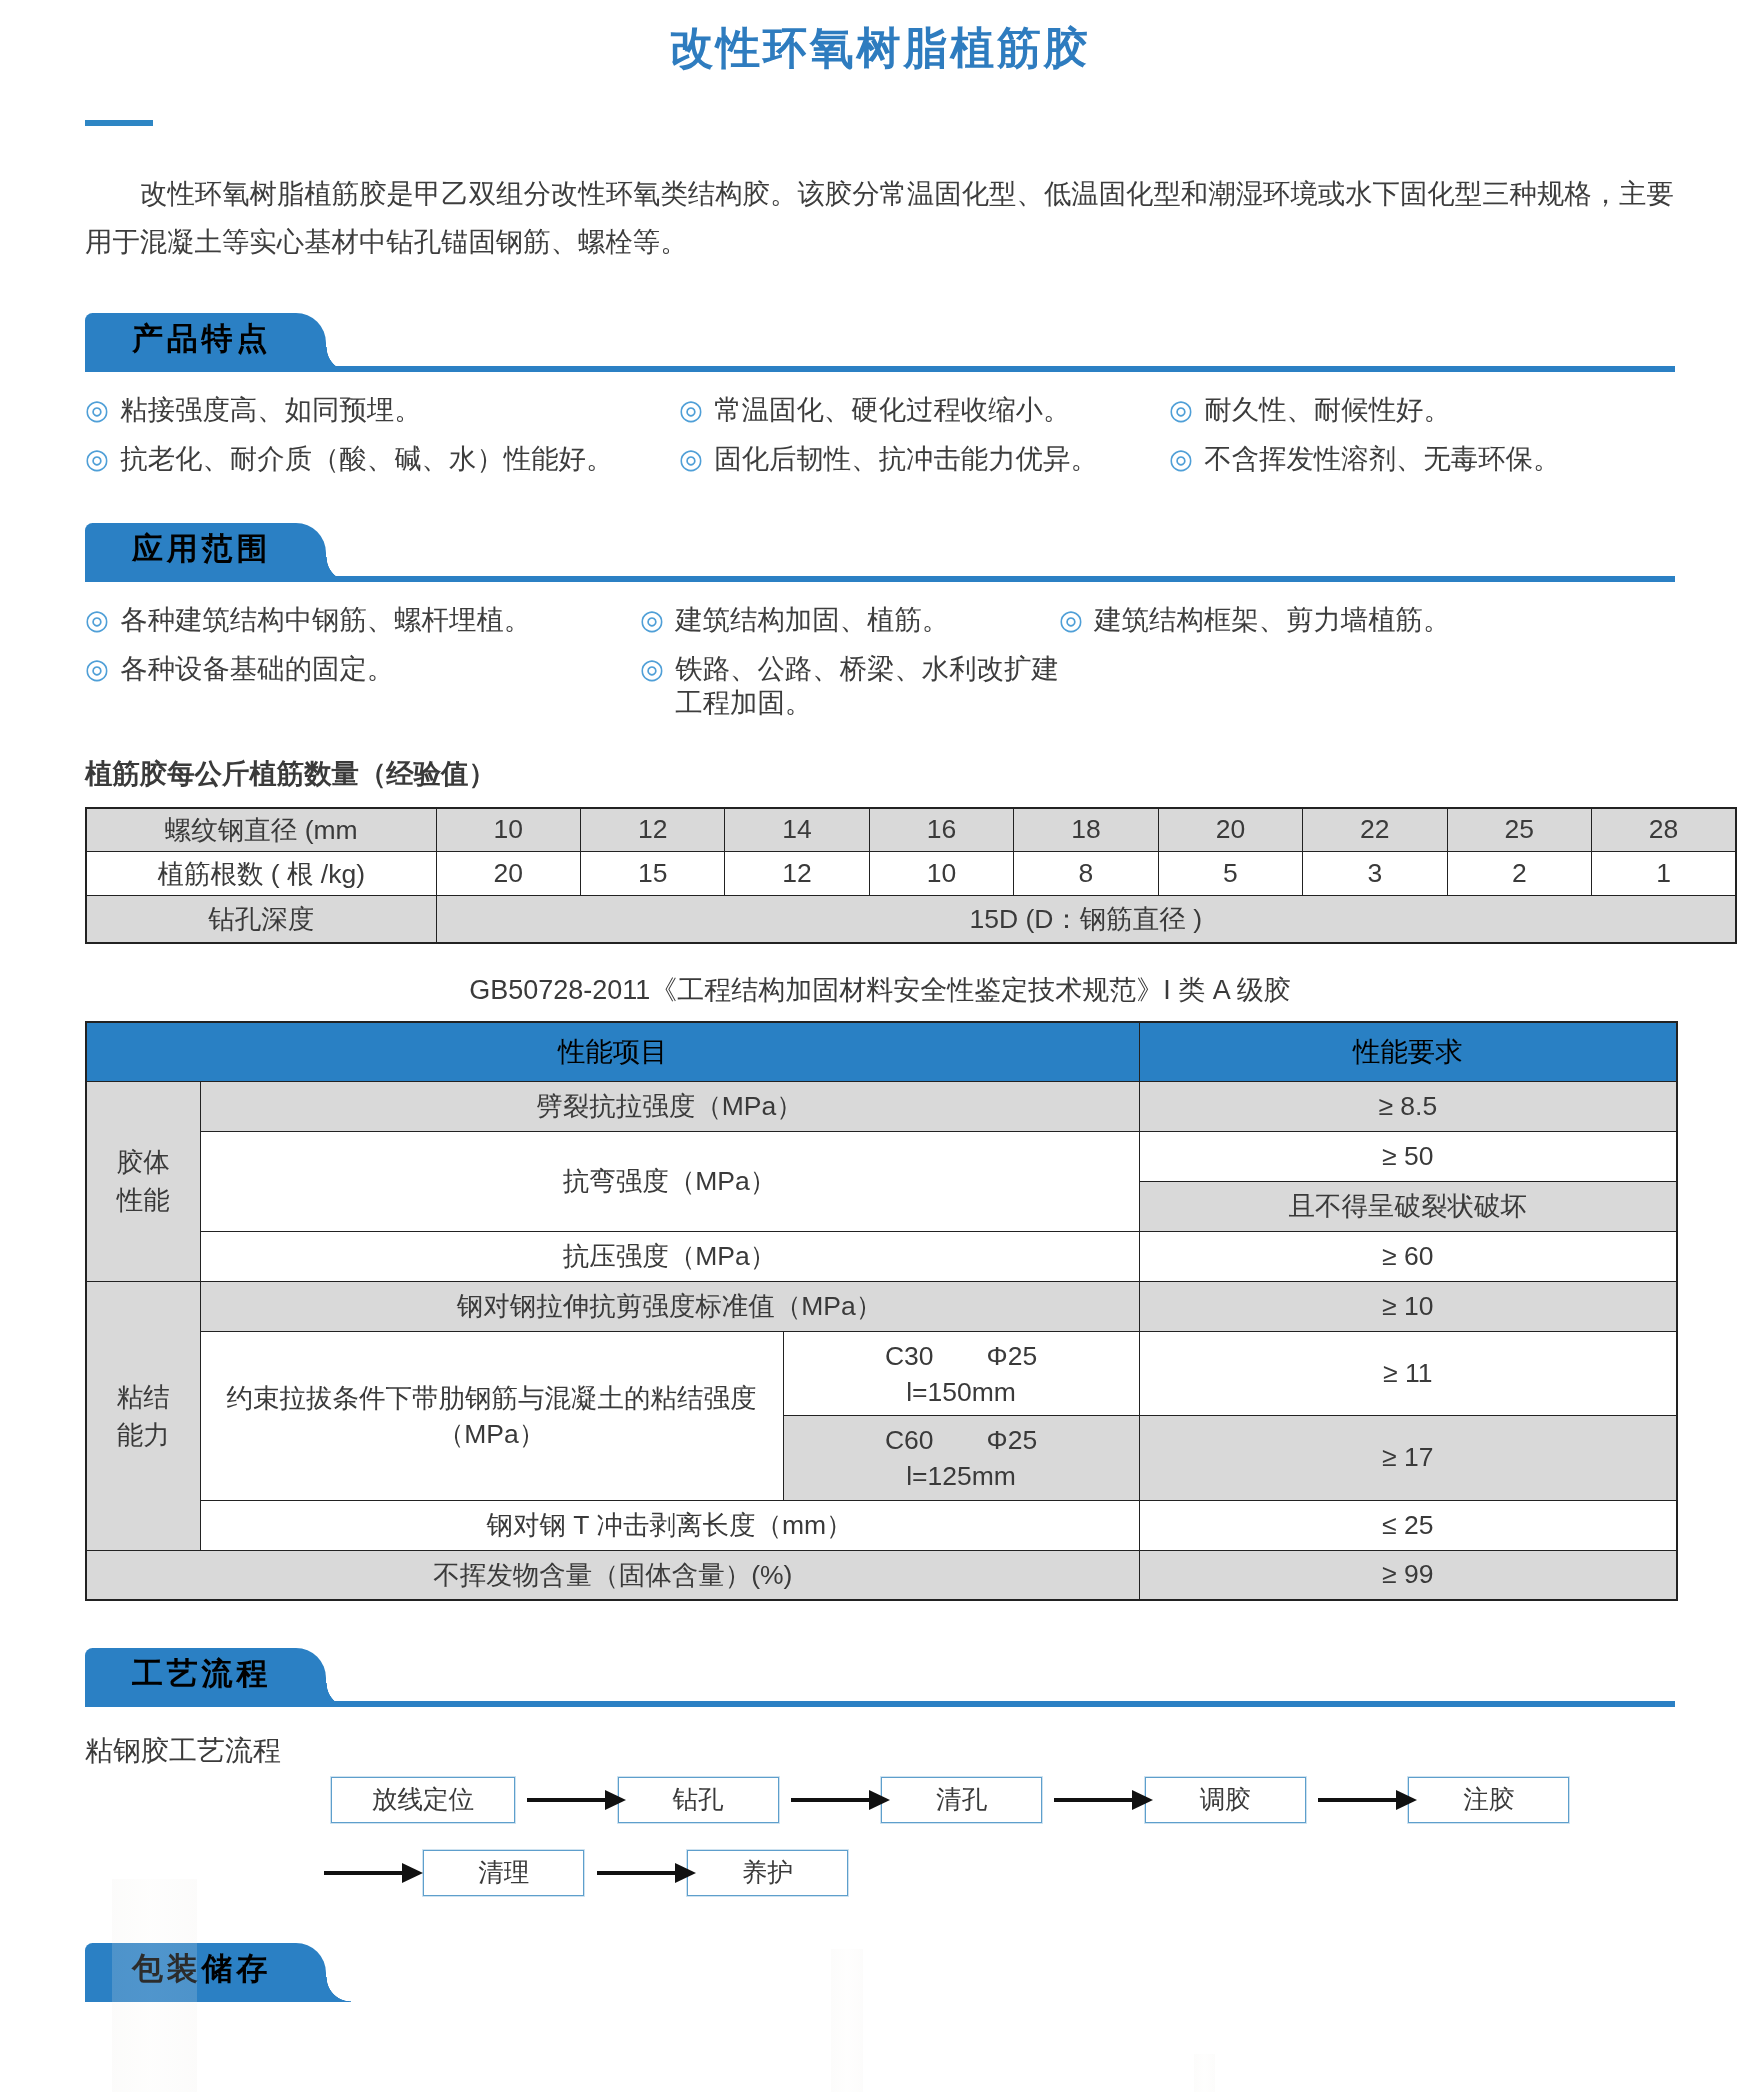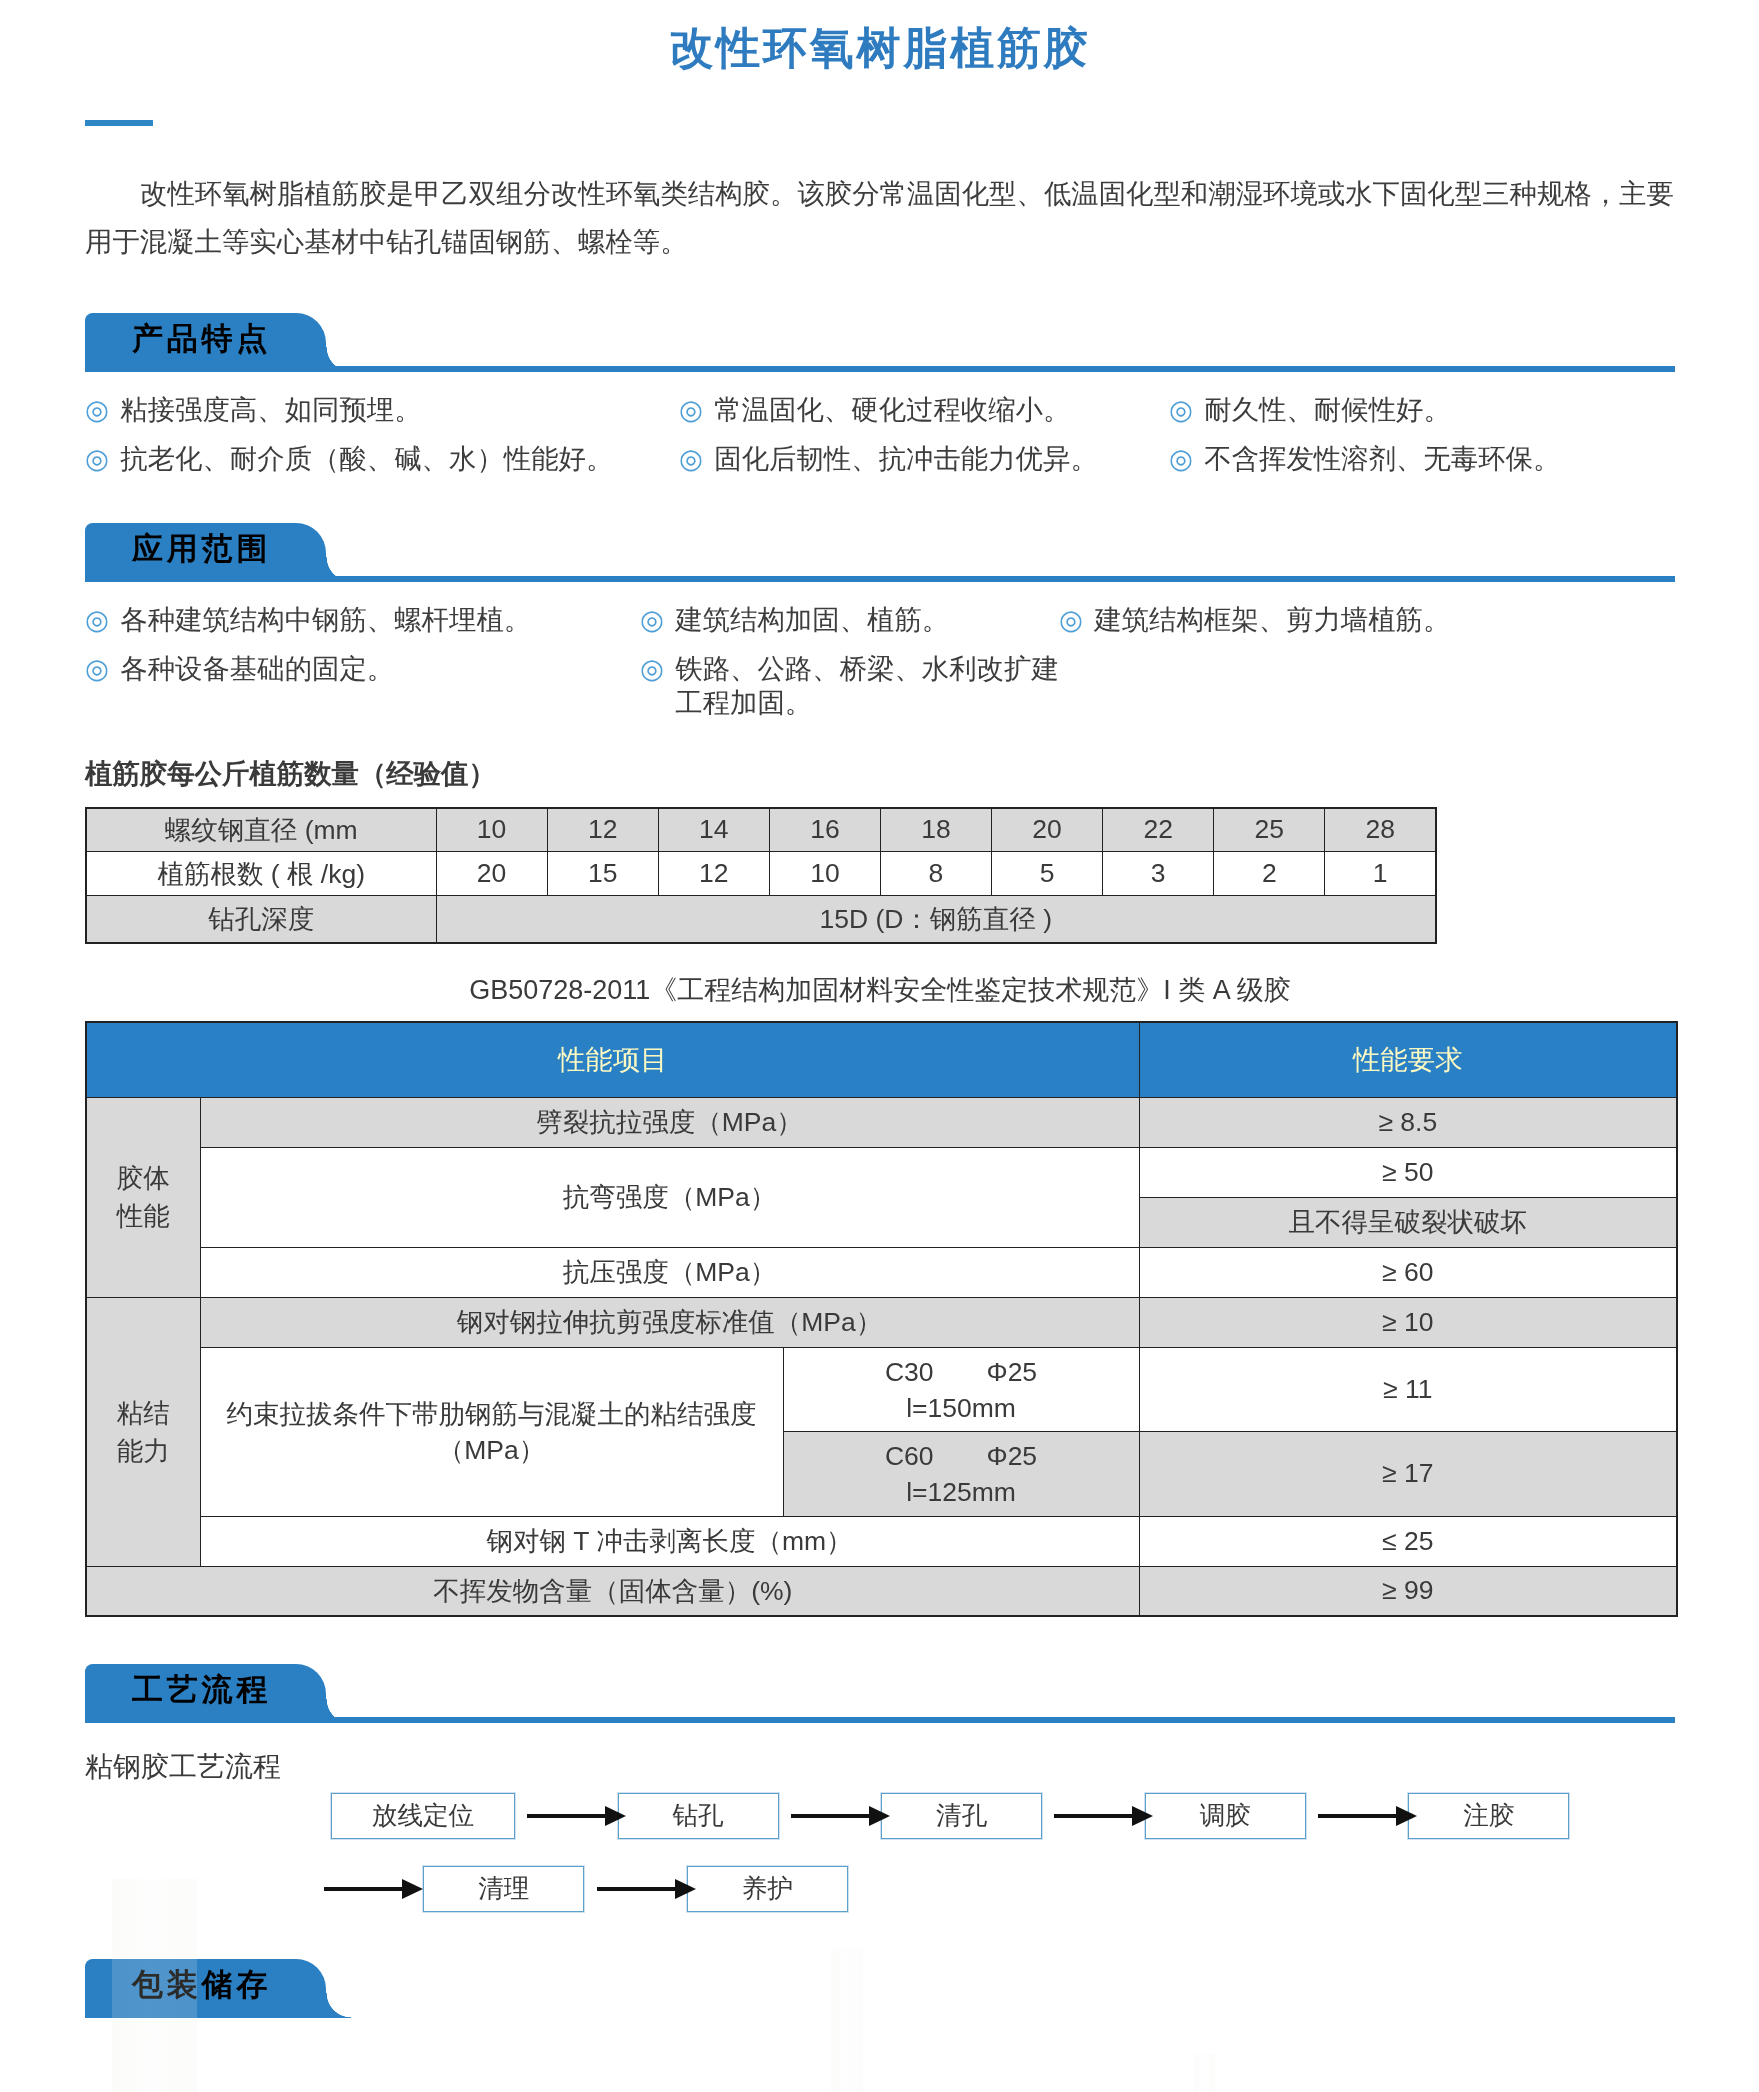--- a/index.html
+++ b/index.html
@@ -39,30 +39,30 @@
   
   .bullet-grid { display:grid; margin-top:21px; row-gap:15px; font-size:27.4px; line-height:34px; }
   .features-grid { grid-template-columns:594px 490px 1fr; }
   .applications-grid { grid-template-columns:555px 419px 1fr; }
   .bullet-item { display:flex; align-items:flex-start; }
   .bullet-icon { color:#4f9fd7; margin-right:11.4px; flex:0 0 auto; }
 
   
   .rebar-label { margin-top:36px; font-size:27.4px; font-weight:bold; color:#3a3a3a; }
   table { border-collapse:collapse; }
-  .rebar-table { margin-top:15px; width:1352px; border:2.8px solid #222; table-layout:fixed; }
+  .rebar-table { margin-top:15px; width:1652px; border:2.8px solid #222; table-layout:fixed; }
   .rebar-table td { border:1.9px solid #222; font-size:26.5px; text-align:center; vertical-align:middle; height:44px; color:#3a3a3a; }
   .rebar-table tr.gray td { background:#d9d9d9; }
   .rebar-table td.rowlabel { }
 
   
   .tech-caption { margin-top:28px; font-size:27px; text-align:center; color:#3a3a3a; }
   .tech-table { margin-top:13.2px; width:1590px; border:2.8px solid #222; table-layout:fixed; }
   .tech-table td { border:1.9px solid #222; font-size:26.5px; text-align:center; vertical-align:middle; color:#3a3a3a; padding:5.7px 7.6px; }
-  .tech-table td.hdr { background:#2980c4; color:#fef9c3; font-size:27.4px; height:44px; padding:19px; }
+  .tech-table td.hdr { background:#2980c4; color:#000000; font-size:27.4px; height:44px; padding:11px; }
   .tech-table td.gray { background:#d9d9d9; }
   .tech-table td.white { background:#ffffff; }
   .tech-table td.group { background:#d9d9d9; }
   .tech-table td.group span { display:inline-block; width:2.2em; line-height:38px; }
   .tech-table tr { height:50px; }
   .tech-table tr.tall { height:81px; }
   .cell-2line span { display:block; line-height:36px; }
 
   
   .flow-label { margin-top:24.6px; font-size:28px; color:#3a3a3a; }

